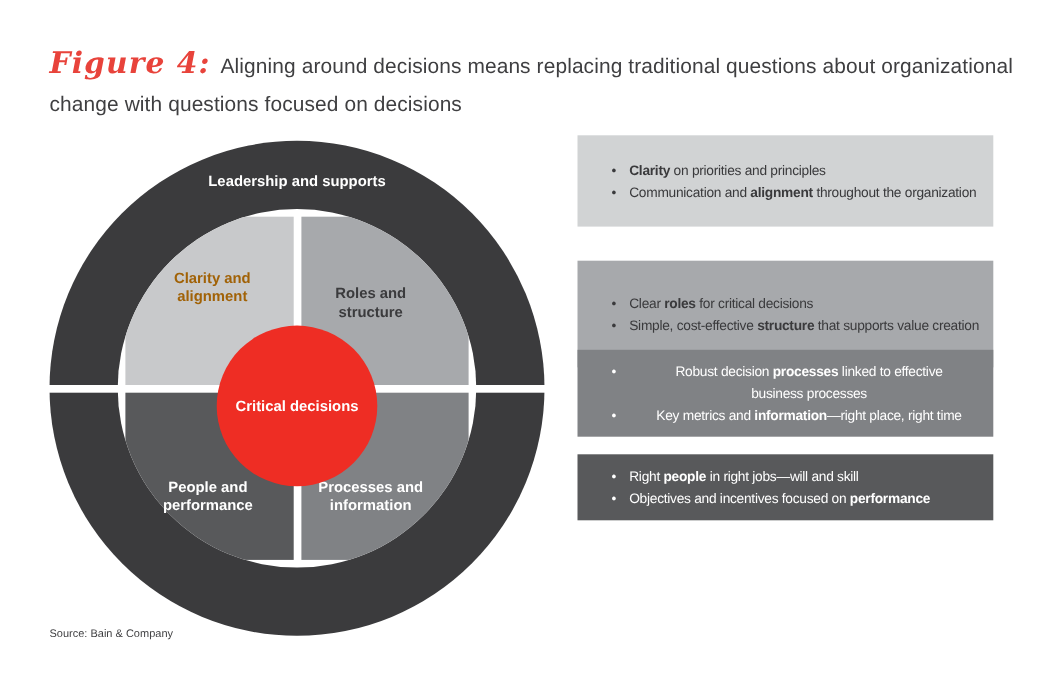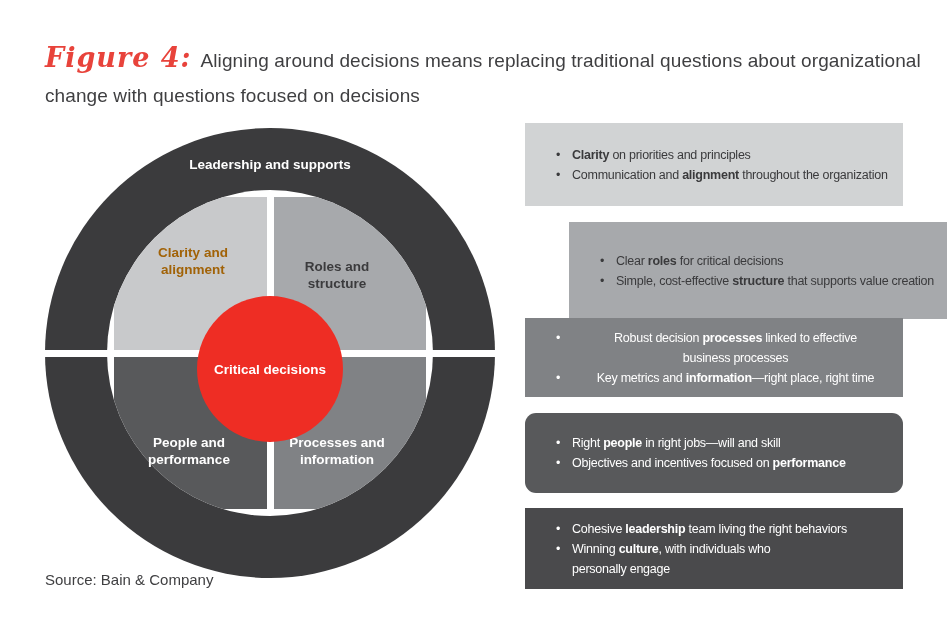--- a/index.html
+++ b/index.html
@@ -37,33 +37,33 @@
   .center-label { color:#ffffff; font-weight:bold; font-size:13.5px; text-align:center; }
   .q-label {
     position:absolute; width:160px; text-align:center; font-weight:bold;
     font-size:13.5px; line-height:17px; white-space:pre-line;
   }
   .q-label.tl { left:68px;  top:116px; color:#a16207; }
   .q-label.tr { left:212px; top:116px; color:#3b3b3d;margin-top:14px; }
   .q-label.bl { left:64px;  top:306px; color:#ffffff; }
   .q-label.br { left:212px; top:306px; color:#ffffff; }
 
-  .source { position:absolute; left:45px; top:571px; font-size:15px; color:#3f3f41; }
+  .source { position:absolute; left:45px; top:571px; font-size:10px; color:#3f3f41; }
 
   
   .boxes { position:absolute; left:525px; top:123px; width:378px; height:467px; }
   .box {
     position:absolute; left:0; width:378px; box-sizing:border-box;
     display:flex; flex-direction:column; justify-content:center;
     padding:8px 4px 8px 30px;
   }
   .box:nth-child(1) { top:0;     height:83px; }
-  .box:nth-child(2) { top:99px;  height:97px;margin-left:44px; }
+  .box:nth-child(2) { top:114px;  height:97px; }
   .box:nth-child(3) { top:195px; height:79px; }
-  .box:nth-child(4) { top:290px; height:80px;border-radius:11px; }
+  .box:nth-child(4) { top:290px; height:60px; }
   .box:nth-child(5) { top:385px; height:81px; }
   .box ul { margin:0; padding:0; list-style:none; }
   .box li {
     position:relative; padding-left:17px;
     font-size:12.5px; line-height:20px; letter-spacing:-0.25px;
     white-space:pre-line;
   }
   .box li::before { content:"\2022"; position:absolute; left:1px; top:0; }
 </style>
 </head>
@@ -121,22 +121,15 @@
 business processes</li>
           <li>Key metrics and <b>information</b>—right place, right time</li>
         </ul>
       </div>
       <div class="box" style="background: rgb(88, 89, 91); color: rgb(255, 255, 255);">
         <ul>
           <li>Right <b>people</b> in right jobs—will and skill</li>
           <li>Objectives and incentives focused on <b>performance</b></li>
         </ul>
       </div>
-      <div class="box" style="background: rgb(74, 74, 76); color: rgb(255, 255, 255);">
-        <ul>
-          <li>Cohesive <b>leadership</b> team living the right behaviors</li>
-          <li>Winning <b>culture</b>, with individuals who
-personally engage</li>
-        </ul>
-      </div>
     </div>
 
 </div>
 
 </body></html>

